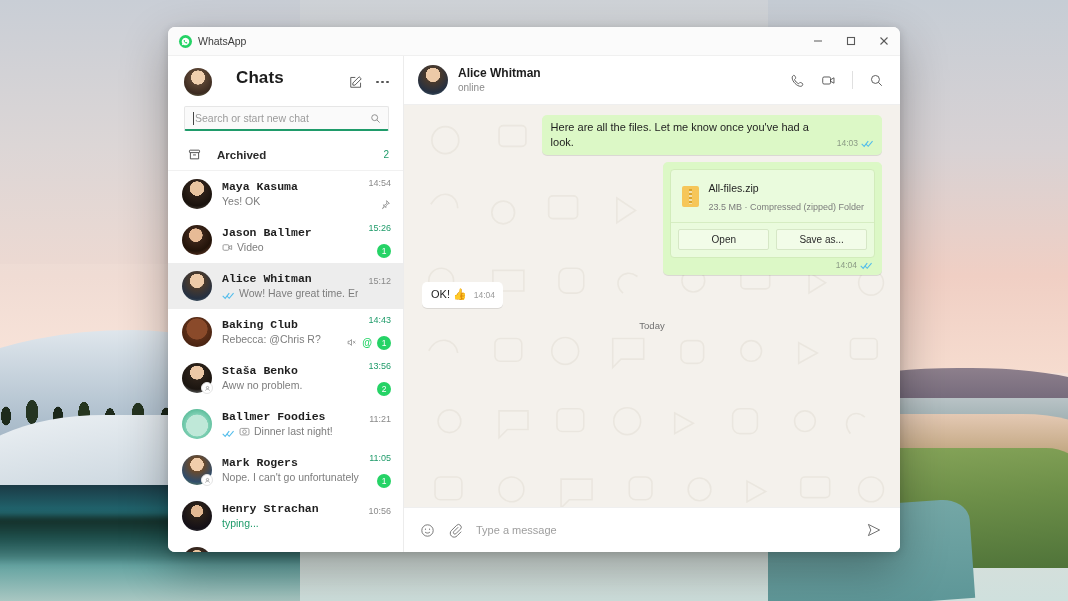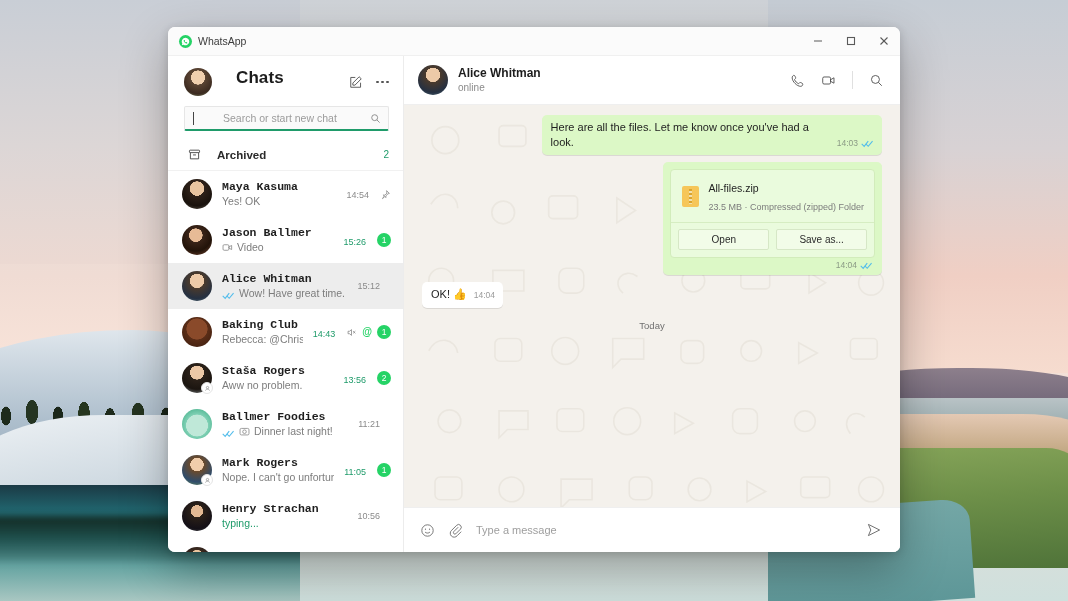--- a/index.html
+++ b/index.html
@@ -125,21 +125,21 @@
   .side-actions { margin-left: auto; display: flex; align-items: center; gap: 13px; }
   .ico { color: #4a4a4a; display: flex; align-items: center; justify-content: center; cursor: pointer; }
   .ico svg { stroke: #4a4a4a; fill: none; stroke-width: 1.25; }
   .dots { display: flex; gap: 2.5px; }
   .dots i { width: 2.6px; height: 2.6px; border-radius: 50%; background: #555; display: block; }
 
   .search-wrap { padding: 4px 14px 8px 16px; }
   .search-box {
     display: flex; align-items: center; height: 25px; background: #fafafa;
     border: 1px solid #e6e6e6; border-bottom: 2px solid #1f9b6a; border-radius: 2px;
-    padding: 0 7px 0 8px; position: relative; gap: 28px;
+    padding: 0 7px 0 8px; position: relative;
   }
   .caret { width: 1px; height: 13px; background: #444; margin-right: 1px; }
   .search-ph { font-size: 10.5px; color: #9b9b9b; flex: 1; }
   .search-box svg { width: 11px; height: 11px; stroke: #7d7d7d; fill: none; stroke-width: 1.2; }
 
   .chat-list { flex: 1; overflow: hidden; }
   .archived {
     display: flex; align-items: center; height: 32px; padding: 0 14px 0 20px; gap: 16px;
     border-bottom: 1px solid #f1f1f1;
   }
@@ -152,21 +152,21 @@
     cursor: pointer; position: relative;
   }
   .row.active { background: #ededed; }
   .row .av { width: 30px; height: 30px; border-radius: 50%; flex: 0 0 30px; position: relative; }
   .row .mid { flex: 1; min-width: 0; }
   .row .name { font-size: 11.5px; font-weight: bold; color: #1e1e1e;
     white-space: nowrap; overflow: hidden; text-overflow: ellipsis; line-height: 1.35; font-family: Liberation Mono, monospace; }
   .row .prev { font-size: 10.5px; color: #7d7d7d; display: flex; align-items: center; gap: 4px;
     white-space: nowrap; overflow: hidden; line-height: 1.45; }
   .row .prev.typing { color: #1f9b6a; }
-  .row .right { display: flex; flex-direction: row; align-items: flex-end; gap: 11px; flex: 0 0 auto; justify-content: flex-end; }
+  .row .right { display: flex; flex-direction: column; align-items: flex-end; gap: 11px; flex: 0 0 auto; justify-content: flex-end; }
   .row .time { font-size: 9px; color: #8a8a8a; }
   .row .time.unread { color: #1f9b6a; }
   .badge {
     min-width: 14px; height: 14px; padding: 0 4px; border-radius: 7px; background: #25d366;
     color: #fff; font-size: 8.5px; display: flex; align-items: center; justify-content: center;
   }
   .meta-line { display: flex; align-items: center; gap: 5px; }
   .mini { width: 11px; height: 11px; display: inline-flex; align-items: center; justify-content: center; }
   .mini svg { width: 11px; height: 11px; stroke: #8a8a8a; fill: none; stroke-width: 1.2; }
   .mention { font-size: 10px; color: #25d366; font-weight: bold; line-height: 1; }
@@ -468,21 +468,21 @@
               <div class="row">
                 <div class="av f5">
                   <span class="grp-ico">
                     <svg viewBox="0 0 12 12">
                       <circle cx="6" cy="4.4" r="2"></circle>
                       <path d="M2.6 9.6c.5-1.8 1.8-2.6 3.4-2.6s2.9.8 3.4 2.6"></path>
                     </svg>
                   </span>
                 </div>
                 <div class="mid">
-                  <div class="name">Staša Rogers</div>
+                  <div class="name">Staša Benko</div>
                   <div class="prev">
                     <span>Aww no problem.</span>
                   </div>
                 </div>
                 <div class="right">
                   <div class="time unread">13:56</div>
                   <div class="meta-line">
                     <span class="badge">2</span>
                   </div>
                 </div>

